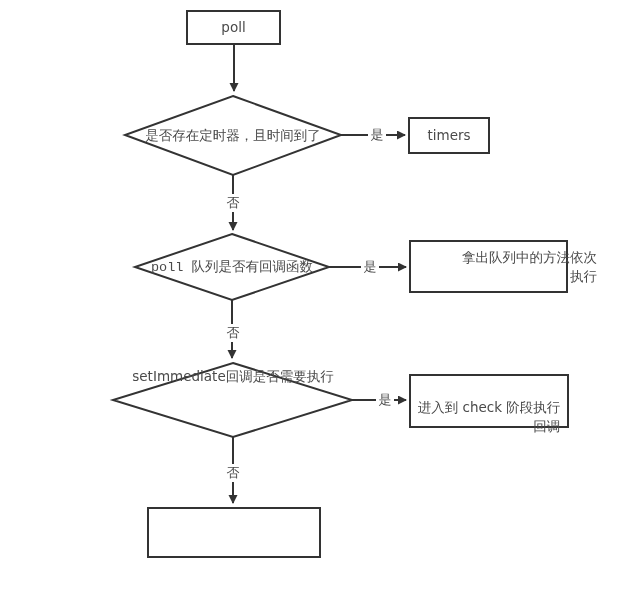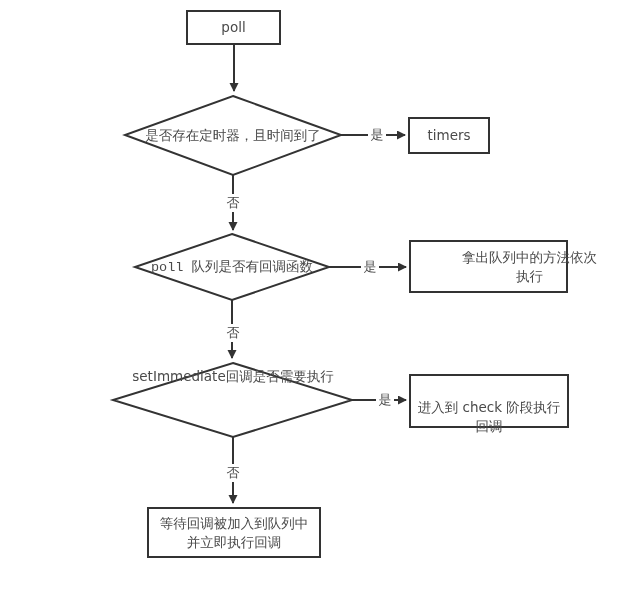--- a/index.html
+++ b/index.html
@@ -7,21 +7,21 @@
     position:relative;
     width:625px;height:594px;
     background:#ffffff;
     font-family:"DejaVu Sans","Liberation Sans",sans-serif;
     overflow:hidden;
   }
   .canvas svg{position:absolute;left:0;top:0;}
   .node-label{
     position:absolute;
     display:flex;align-items:center;justify-content:center;
-    text-align:center;
+    text-align:right;
     color:#4a4a4a;
     font-size:13.5px;
     line-height:19px;
     white-space:pre-line;
     pointer-events:none;
   }
   .edge-label{
     position:absolute;
     display:flex;align-items:center;justify-content:center;
     background:#ffffff;
@@ -71,22 +71,20 @@
   <div class="node-label" style="left:135px;top:253px;width:194px;height:28px;font-family:Liberation Mono, monospace;">poll 队列是否有回调函数</div>
 
   <div class="node-label" style="left:410px;top:241px;width:157px;height:51px;margin-left:41px;">拿出队列中的方法依次
 执行</div>
 
   <div class="node-label" style="left:113px;top:362px;width:240px;height:28px;">setImmediate回调是否需要执行</div>
 
   <div class="node-label" style="left:410px;top:375px;width:158px;height:52px;margin-top:16px;">进入到 check 阶段执行
 回调</div>
 
-  <div class="node-label" style="left:148px;top:508px;width:172px;height:49px;">等待回调被加入到队列中
-并立即执行回调</div>
 
   <div class="edge-label" style="left:368px;top:126px;">是</div>
   <div class="edge-label" style="left:224px;top:194px;">否</div>
   <div class="edge-label" style="left:361px;top:258px;">是</div>
   <div class="edge-label" style="left:224px;top:324px;">否</div>
   <div class="edge-label" style="left:376px;top:391px;">是</div>
   <div class="edge-label" style="left:224px;top:464px;">否</div>
 
 </div>
 

